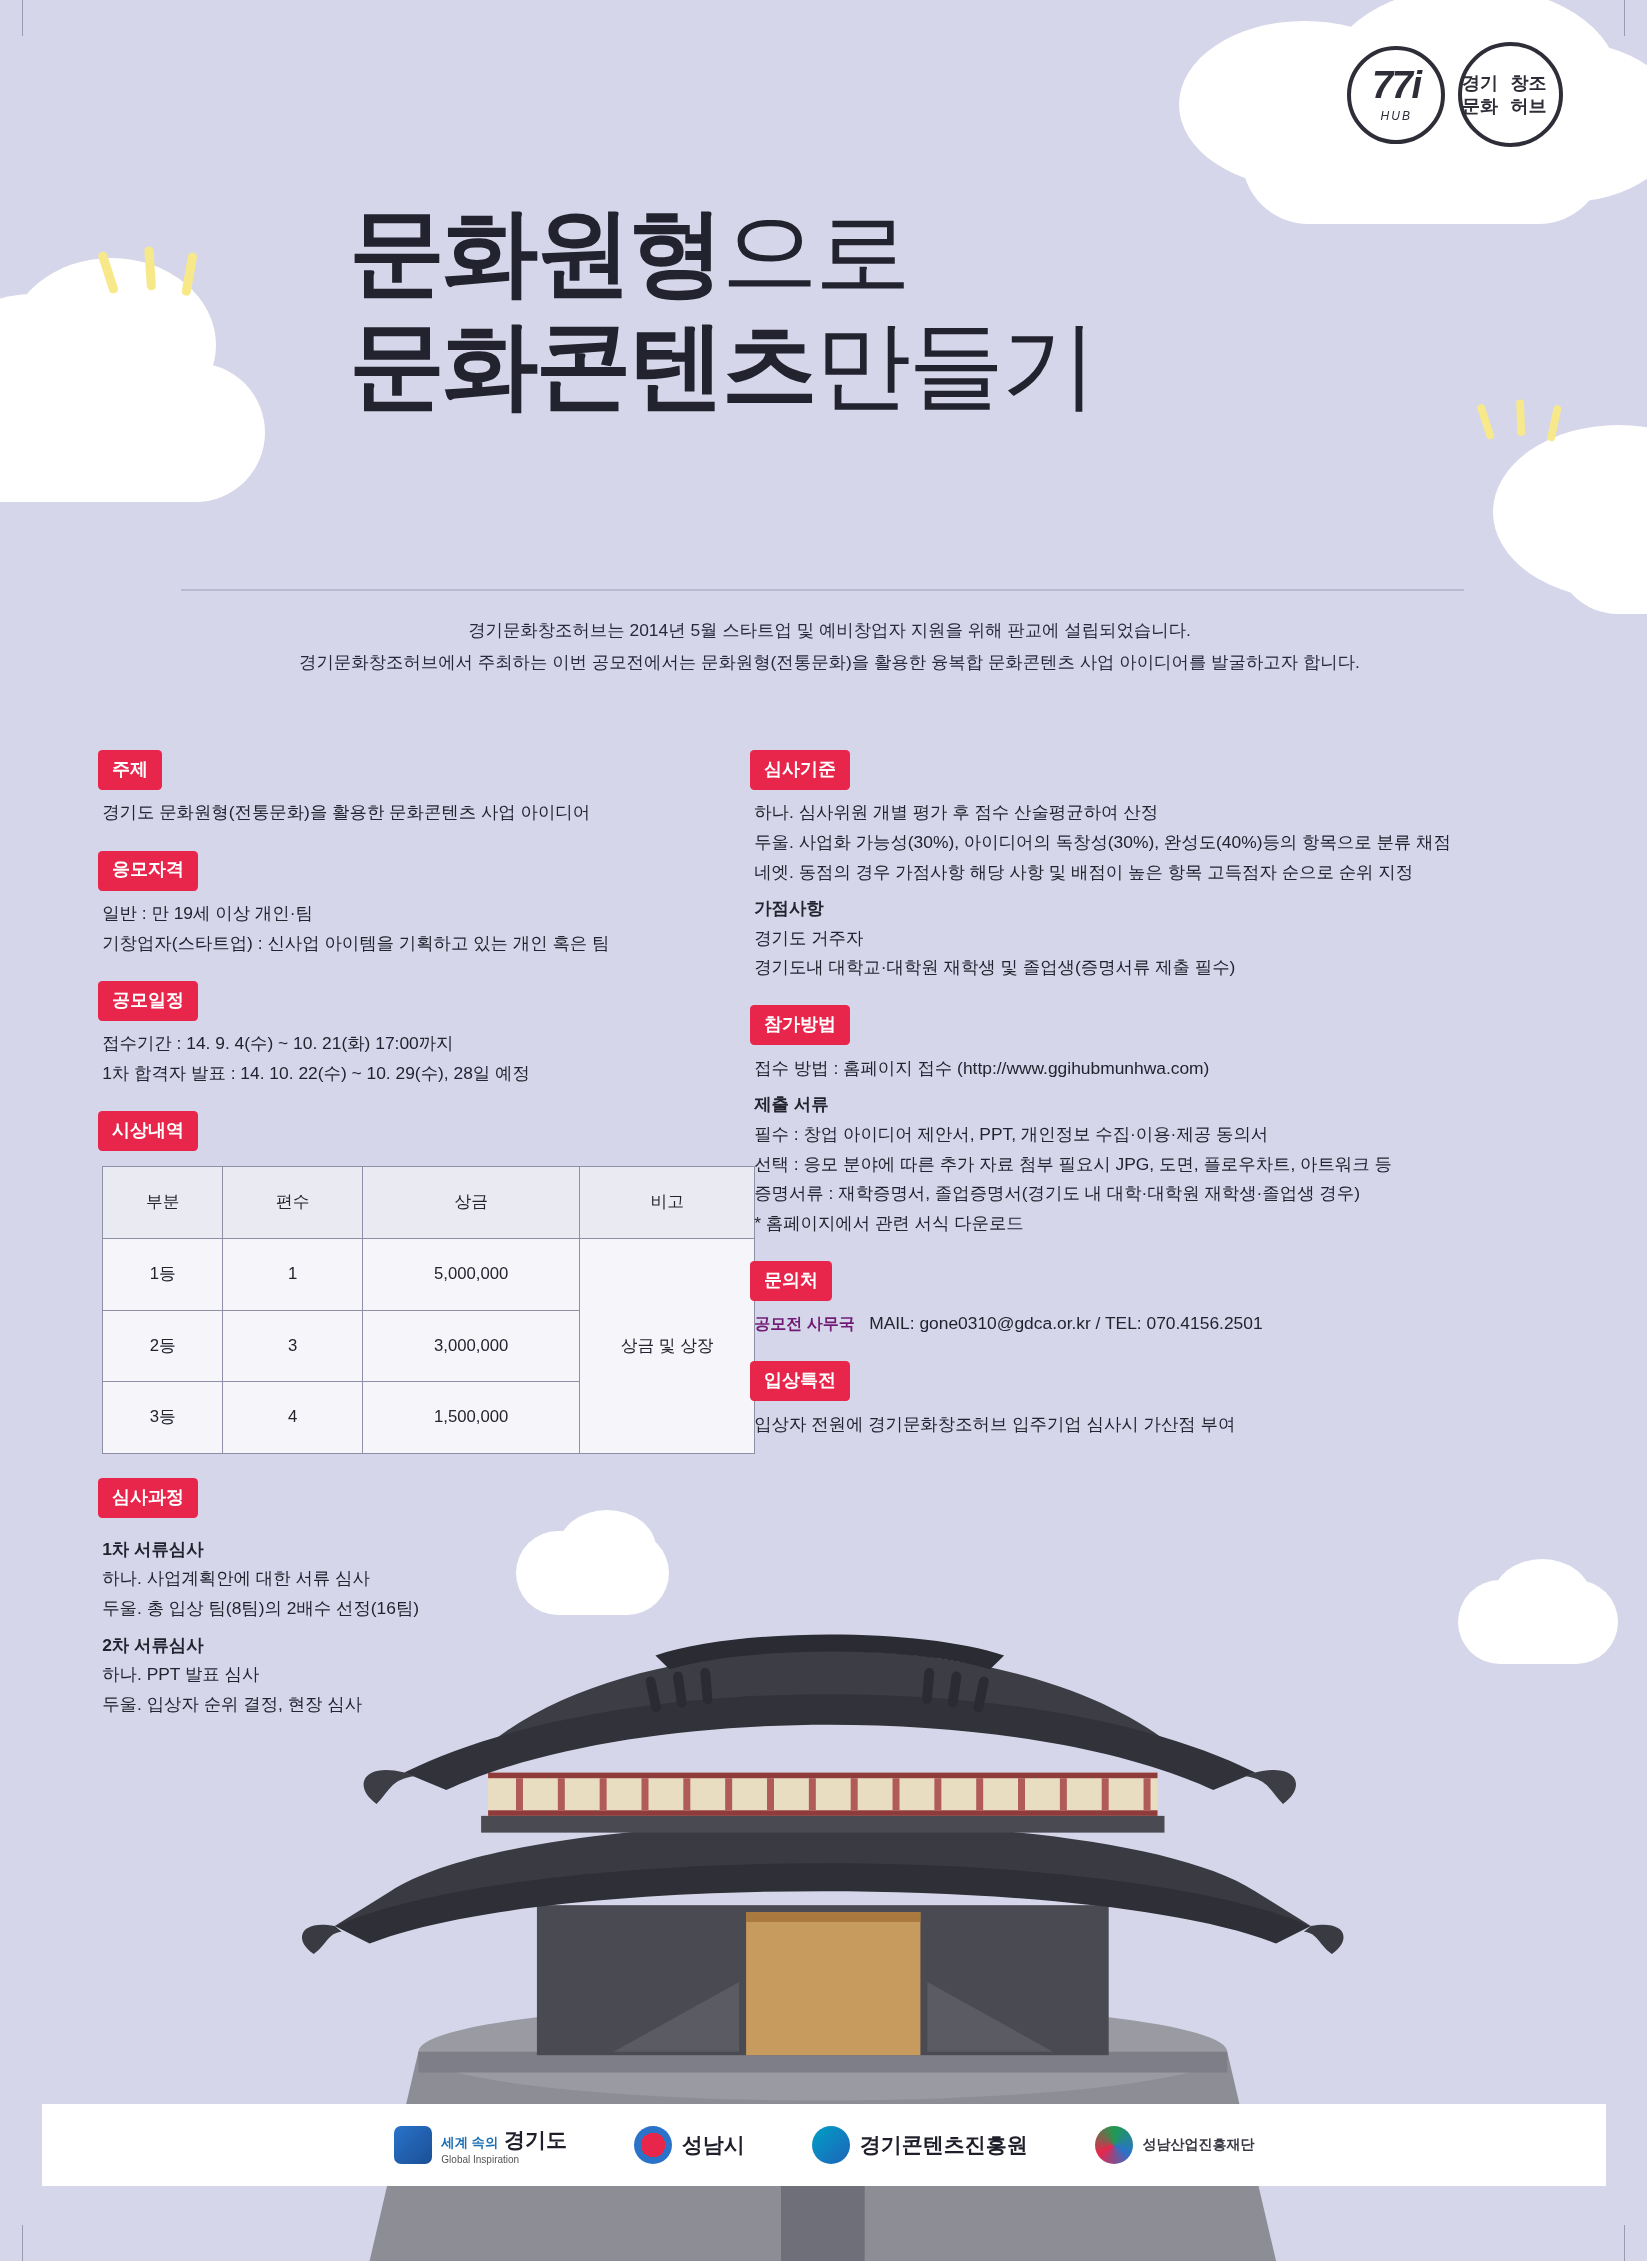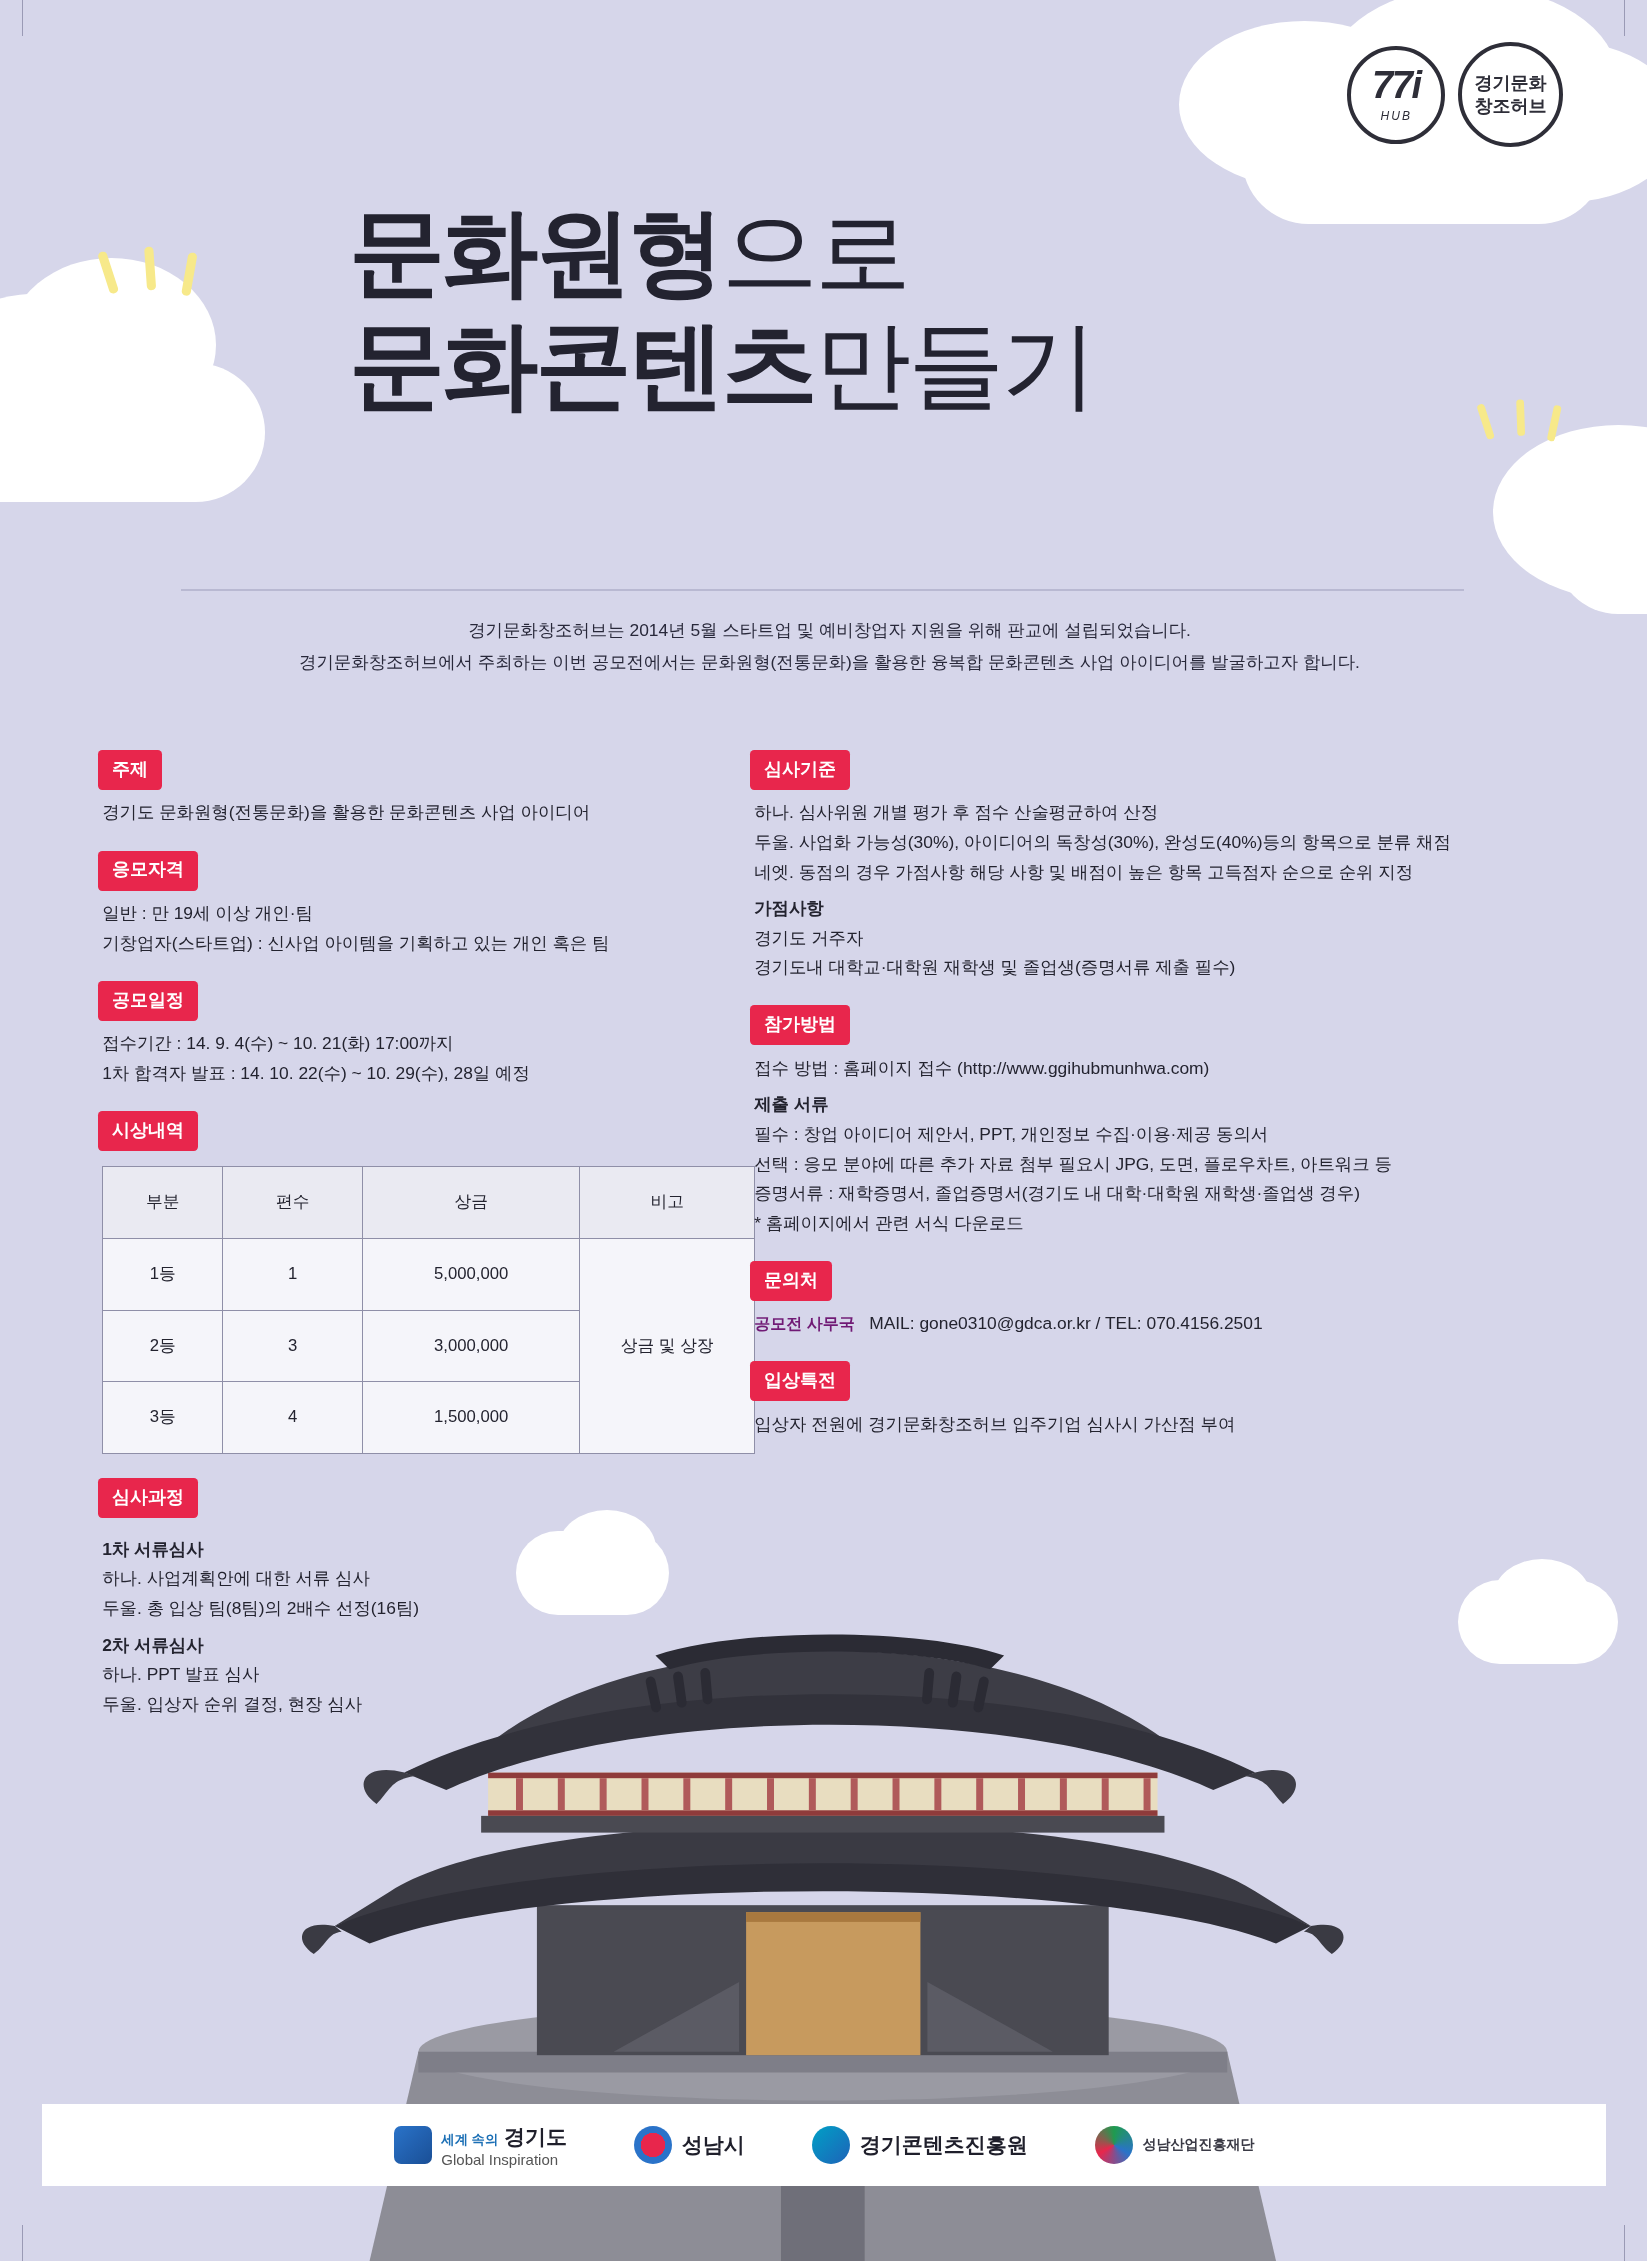--- a/index.html
+++ b/index.html
@@ -63,21 +63,21 @@
     font-size: 12px;
     letter-spacing: 2.1px;
     color: #2e2e38;
     margin-top: 4.2px;
   }
   .logo-circle2 {
     width: 105px; height: 105px;
     border-radius: 50%;
     border: 4.2px solid #2e2e38;
     display: flex;
-    flex-direction: column;
+    flex-direction: row;
     align-items: center;
     justify-content: center;
     box-sizing: border-box;
   }
   .logo-circle2 span {
     font-size: 18px;
     color: #2e2e38;
     line-height: 1.25;
     font-weight: bold;
   }
@@ -189,21 +189,21 @@
     align-items: center;
     justify-content: center;
     gap: 67px;
   }
   .sponsor { display: flex; align-items: center; gap: 9.8px; }
   .sponsor .mark {
     width: 38px; height: 38px; border-radius: 7px;
     display: inline-block;
   }
   .sponsor .txt { font-size: 21px; font-weight: bold; color: #1f1f2b; white-space: nowrap;}
-  .sponsor .txt small { display:block; font-size: 15px; font-weight: normal; color: #555; letter-spacing:0; }
+  .sponsor .txt small { display:block; font-size: 10px; font-weight: normal; color: #555; letter-spacing:0; }
   .sponsor .txt .pre { font-size:13.3px; color:#1b6fb5; font-weight:bold; }
 </style>
 </head>
 <body>
 
 <div class="crop" style="left:22px; top:0; width:1.4px; height:36px;"></div>
 <div class="crop" style="right:22px; top:0; width:1.4px; height:36px;"></div>
 <div class="crop" style="left:22px; bottom:0; width:1.4px; height:36px;"></div>
 <div class="crop" style="right:22px; bottom:0; width:1.4px; height:36px;"></div>
 

